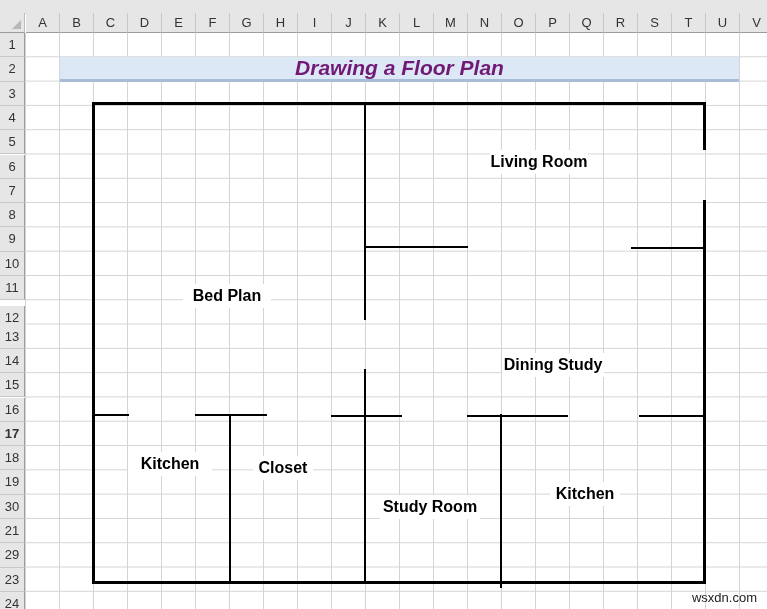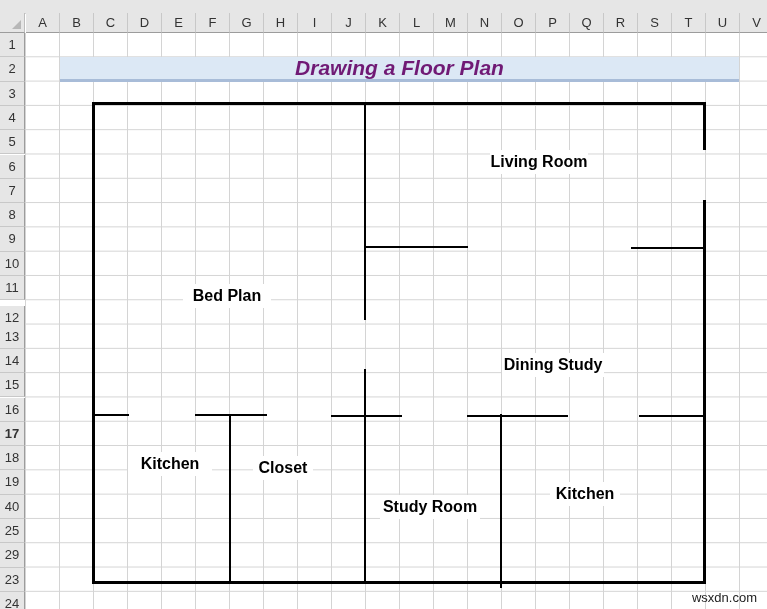--- a/index.html
+++ b/index.html
@@ -65,22 +65,22 @@
     <div class="rowhdr" style="top: 251.7px; height: 24.3px; line-height: 24.3px;">10</div>
     <div class="rowhdr" style="top: 276px; height: 24.3px; line-height: 24.3px;">11</div>
     <div class="rowhdr" style="top: 306px; height: 24.3px; line-height: 24.3px;">12</div>
     <div class="rowhdr" style="top: 324.6px; height: 24.3px; line-height: 24.3px;">13</div>
     <div class="rowhdr" style="top: 348.9px; height: 24.3px; line-height: 24.3px;">14</div>
     <div class="rowhdr" style="top: 373.2px; height: 24.3px; line-height: 24.3px;">15</div>
     <div class="rowhdr" style="top: 397.5px; height: 24.3px; line-height: 24.3px;">16</div>
     <div class="rowhdr" style="top: 421.8px; height: 24.3px; line-height: 24.3px; font-weight: bold;">17</div>
     <div class="rowhdr" style="top: 446.1px; height: 24.3px; line-height: 24.3px;">18</div>
     <div class="rowhdr" style="top: 470.4px; height: 24.3px; line-height: 24.3px;">19</div>
-    <div class="rowhdr" style="top: 494.7px; height: 24.3px; line-height: 24.3px;">40</div>
-    <div class="rowhdr" style="top: 519px; height: 24.3px; line-height: 24.3px;">25</div>
+    <div class="rowhdr" style="top: 494.7px; height: 24.3px; line-height: 24.3px;">30</div>
+    <div class="rowhdr" style="top: 519px; height: 24.3px; line-height: 24.3px;">21</div>
     <div class="rowhdr" style="top: 543.3px; height: 24.3px; line-height: 24.3px;">29</div>
     <div class="rowhdr" style="top: 567.6px; height: 24.3px; line-height: 24.3px; text-align: center;">23</div>
     <div class="rowhdr" style="top: 591.9px; height: 24.3px; line-height: 24.3px;">24</div>
   </div>
 
 <div class="grid"></div>
 
 <div class="title-band">
   <span>Drawing a Floor Plan</span>
 </div>

